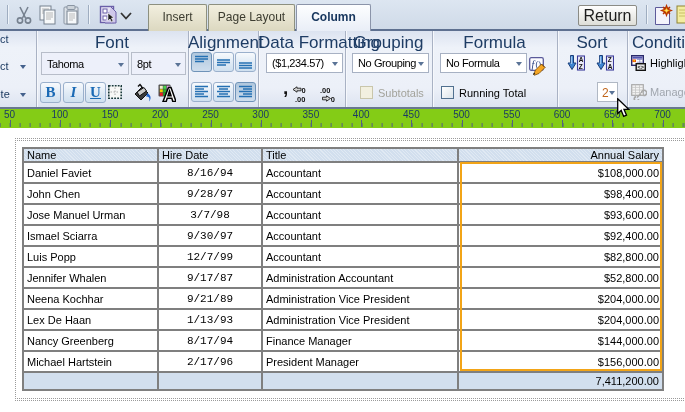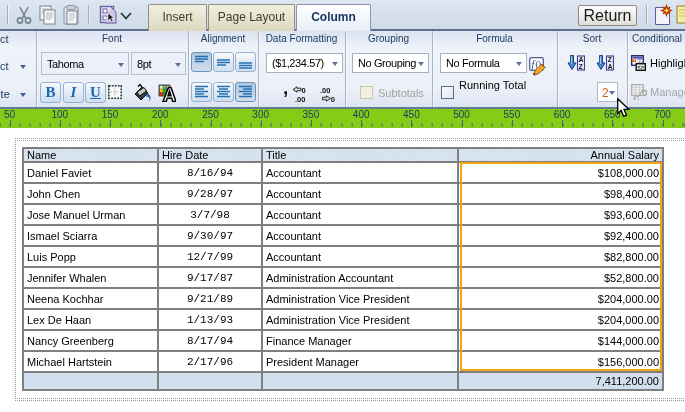--- a/index.html
+++ b/index.html
@@ -1,21 +1,21 @@
 <!DOCTYPE html>
 <html><head><meta charset="utf-8"><style>
 html,body{margin:0;padding:0;}
 body{width:685px;height:412px;overflow:hidden;font-family:"Liberation Sans",sans-serif;background:#fff;position:relative;}
 #topbar{position:absolute;left:0;top:0;width:685px;height:31px;background:linear-gradient(#dde6f1,#cfdae8);border-bottom:2px solid #5e7090;box-sizing:border-box;}
 .vsep{position:absolute;top:5px;width:1px;height:19px;background:#9fadc0;border-right:1px solid #eef3f9;}
 .tab{position:absolute;top:4px;height:27px;box-sizing:border-box;border:1px solid #8d907f;border-bottom:none;border-radius:2px 2px 0 0;background:linear-gradient(#f2efdf,#dcd8c0);color:#3c3c30;font-size:12px;text-align:center;line-height:25px;}
 .tabact{background:linear-gradient(#fdfeff,#e9eef7);border-color:#8b94a9;color:#17365d;font-weight:bold;z-index:3;}
 #returnbtn{position:absolute;left:578px;top:5px;width:59px;height:21px;box-sizing:border-box;border:1px solid #8b8b85;border-radius:2px;background:linear-gradient(#fefefe,#dedeD8);font-size:16px;color:#1c1c1c;text-align:center;line-height:19px;}
 #ribbon{position:absolute;left:0;top:31px;width:685px;height:76px;background:linear-gradient(#dce3f0,#eef2f9 22%,#ecf0f8 75%,#dde4f1);overflow:hidden;}
-.glabel{position:absolute;top:2px;font-size:10px;color:#1e3c64;text-align:center;white-space:nowrap;}
+.glabel{position:absolute;top:2px;font-size:17px;color:#1e3c64;text-align:center;white-space:nowrap;}
 .gsep{position:absolute;top:0px;width:1px;height:76px;background:#a9b2c4;border-right:1px solid #f6f8fc;}
 .combo{position:absolute;box-sizing:border-box;border:1px solid #a7b1c3;background:#fff;font-size:11px;color:#000;height:20px;}
 .ctext{position:absolute;left:5px;top:3px;white-space:nowrap;letter-spacing:-0.4px;}
 .car{position:absolute;right:4px;top:8px;width:0;height:0;border-left:3.5px solid transparent;border-right:3.5px solid transparent;border-top:4px solid #5a7396;}
 .car2{position:absolute;width:0;height:0;border-left:3.5px solid transparent;border-right:3.5px solid transparent;border-top:4px solid #44618c;}
 .btn{position:absolute;box-sizing:border-box;border:1px solid #9ab0cc;border-radius:3px;background:linear-gradient(#f7fafd,#dfeaf5 55%,#cfe0ef);}
 .btn.on{background:linear-gradient(#b0c7dd,#cfdeed);border-color:#6f93b8;}
 .ico{position:absolute;}
 .cbx{position:absolute;width:13px;height:13px;box-sizing:border-box;border:1px solid #51708f;background:linear-gradient(135deg,#fff,#dce4ea);}
 .cbxd{border-color:#c9c6ab;background:#f2f0e0;}
@@ -214,21 +214,21 @@
       <g>
         <rect x="0.7" y="0.7" width="13.6" height="12.6" rx="1.5" fill="#fdfdff" stroke="#5a5a9a" stroke-width="1.3"></rect>
         <text x="2.5" y="10.5" font-size="10" font-style="italic" font-family="Liberation Serif" fill="#223a7a">f</text>
         <text x="6.5" y="10" font-size="8.5" font-family="Liberation Serif" fill="#223a7a">()</text>
         <path d="M4.5 17.5 L6.5 13 L12.5 7 L16 10.5 L10 16.5 L5.5 18.2 Z" fill="#f5a623" stroke="#7a4a08" stroke-width="0.8"></path>
         <path d="M12.5 7 L16 10.5" stroke="#7a4a08"></path>
         <path d="M4.5 17.5 L5.8 16.2" stroke="#222" stroke-width="1.2"></path>
       </g>
     </svg>
   <div class="cbx" style="left:441px;top:55px"></div>
-  <div class="clab" style="left:459px;top:48px;">Running Total</div>
+  <div class="clab" style="left:459px;top:56px;">Running Total</div>
 
   <div class="glabel" style="left:557px;width:70px">Sort</div>
   <svg class="ico" style="left:566px;top:24px" width="19" height="16" viewBox="0 0 19 16">
       <g>
         <path d="M4.5 0.5 L7.5 0.5 L7.5 8 L10 8 L6 14.5 L2 8 L4.5 8 Z" fill="#3f86d2" stroke="#1a3e7a" stroke-width="1"></path>
         <path d="M5.5 1.5 L5.5 9" stroke="#9ec6ef" stroke-width="1.4"></path>
         <rect x="11.5" y="1" width="7" height="14" fill="#eaeaf8" stroke="#3a3a9a" stroke-width="1.1"></rect>
         <text x="12.8" y="7.2" font-size="6.5" font-weight="bold" fill="#111">A</text>
         <text x="12.8" y="14" font-size="6.5" font-weight="bold" fill="#111">Z</text>
       </g>

